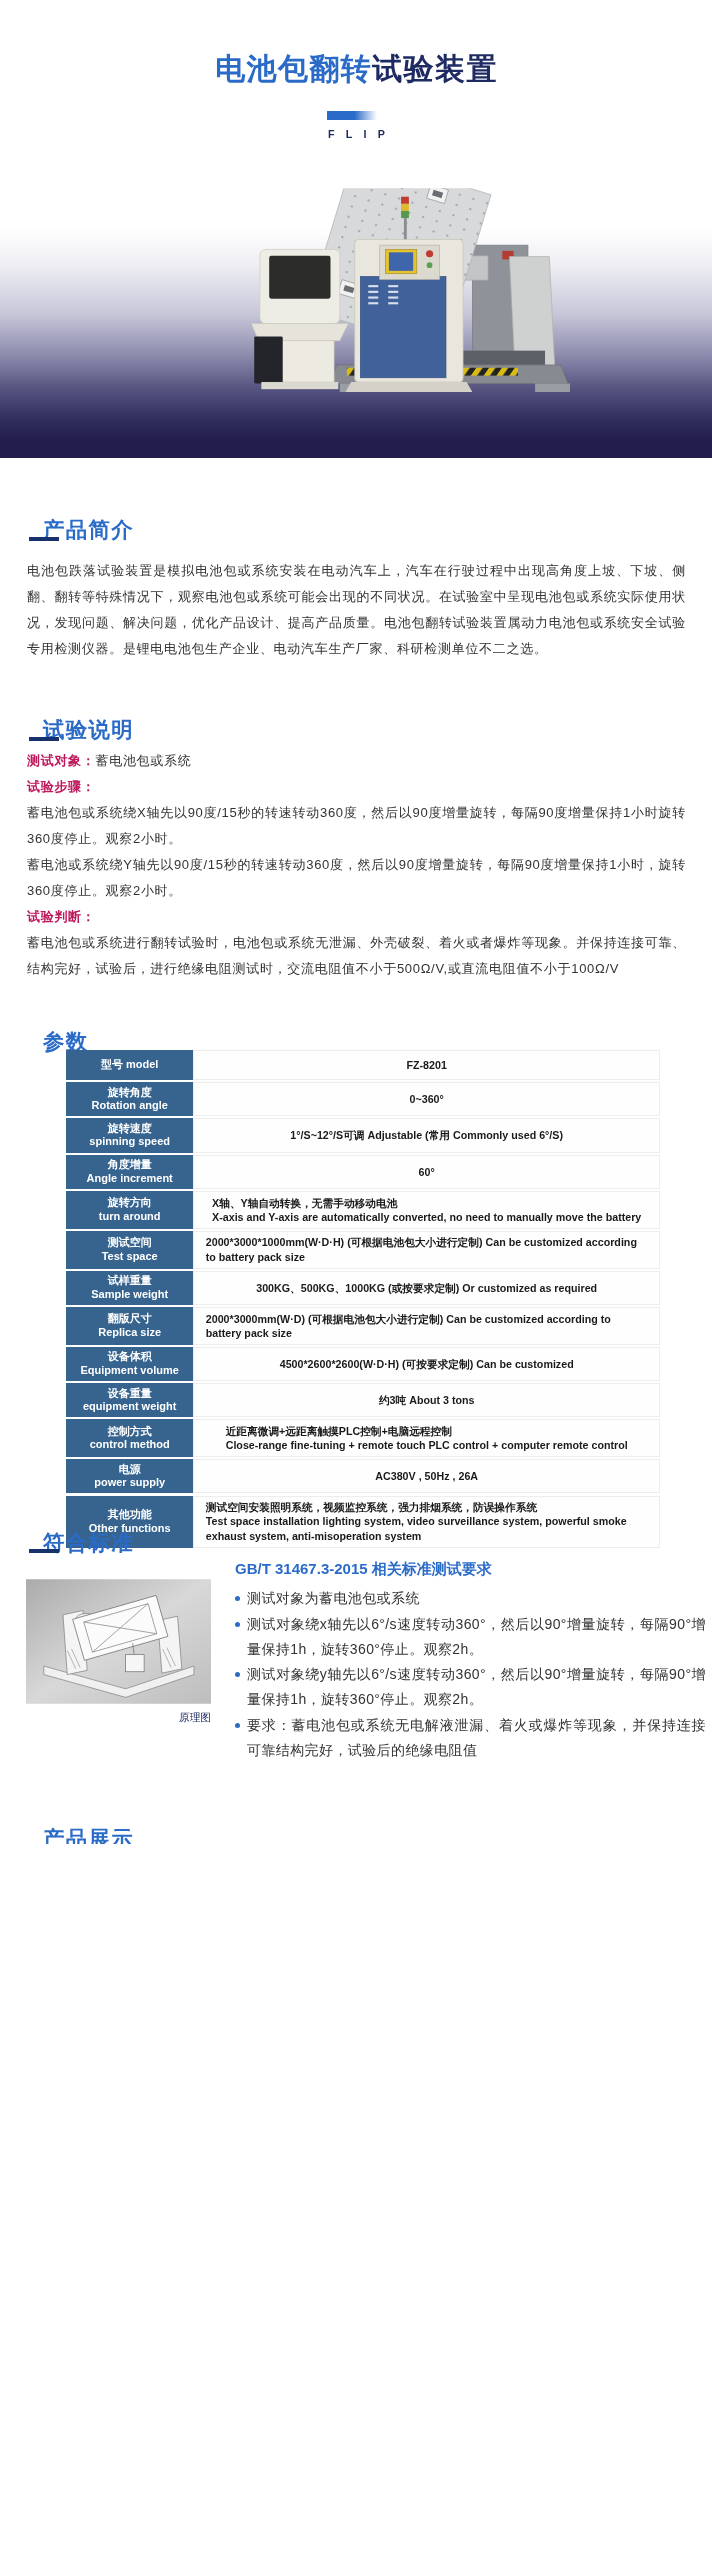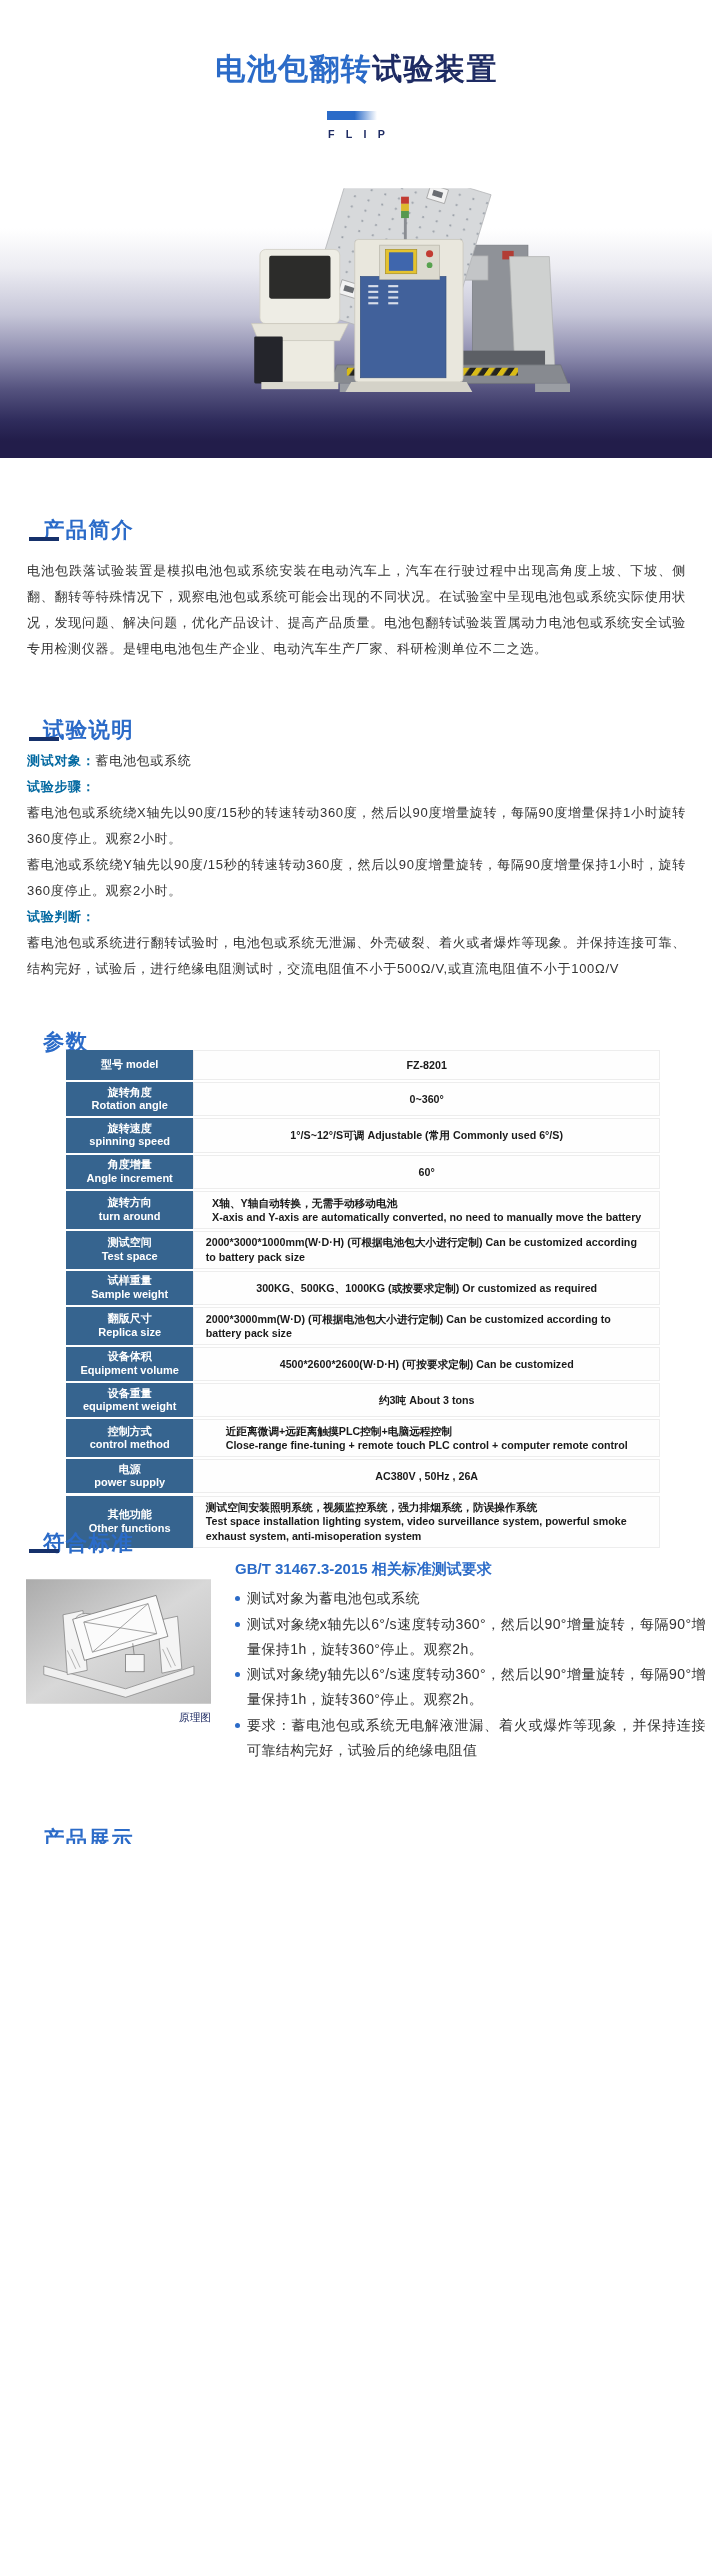--- a/index.html
+++ b/index.html
@@ -17,21 +17,21 @@
   
   .hero{position:absolute;left:0;top:171px;width:713px;height:287px;
         background:linear-gradient(180deg,#ffffff 0%,#ffffff 20%,#ececf2 34%,#c6c6d8 50%,
                    #8d8cae 64%,#55537f 76%,#2f2c5c 87%,#221d4a 94%,#221d4a 100%);}
   .hero-machine{position:absolute;left:153px;top:17px;width:417px;height:207px;}
   
   .sec-h{position:absolute;margin:16px;font-size:21.4px;font-weight:800;color:#2b6bc8;letter-spacing:1.4px;}
   .dash{position:absolute;width:30px;height:3.6px;background:#16316b;}
   .body-text{position:absolute;left:27px;width:659px;font-size:13px;letter-spacing:0.7px;
              line-height:26px;text-align:justify;color:#333;margin:0;}
-  .blab{color:#0369a1;font-weight:bold;}
+  .blab{color:#be185d;font-weight:bold;}
   .notes p{margin:0;line-height:26px;font-size:13px;letter-spacing:0.7px;text-align:justify;}
   
   .ptable{position:absolute;left:66px;top:1050px;width:594px;}
   .prow{display:flex;margin-bottom:2.1px;min-height:30px;}
   .pcell-l{width:116px;flex:0 0 116px;background:#36648f;color:#fff;display:flex;align-items:center;
            justify-content:center;text-align:center;font-weight:bold;font-size:11px;line-height:13.5px;
            padding:3.6px 5.7px;white-space:pre-line;}
   .pcell-r{flex:1;background:#fefefe;border:0.7px solid #ededed;display:flex;align-items:center;
            justify-content:center;text-align:left;font-weight:bold;color:#1a1a1a;font-size:10.7px;
            line-height:14.3px;padding:3.6px 11.4px;white-space:pre-line;}

